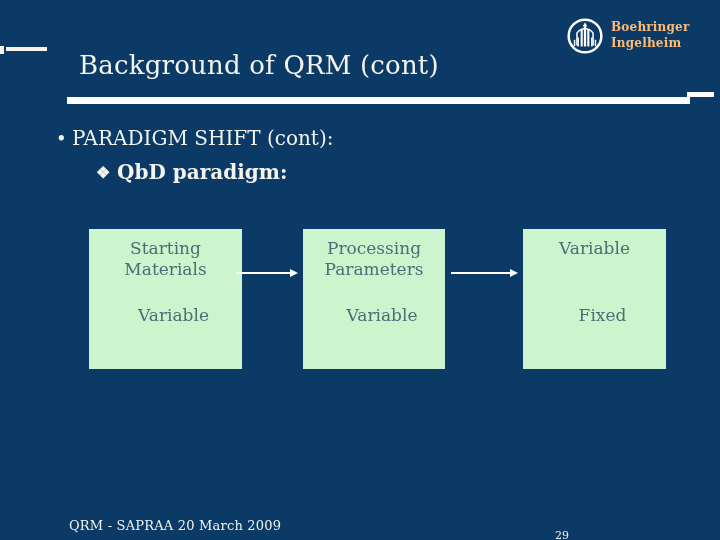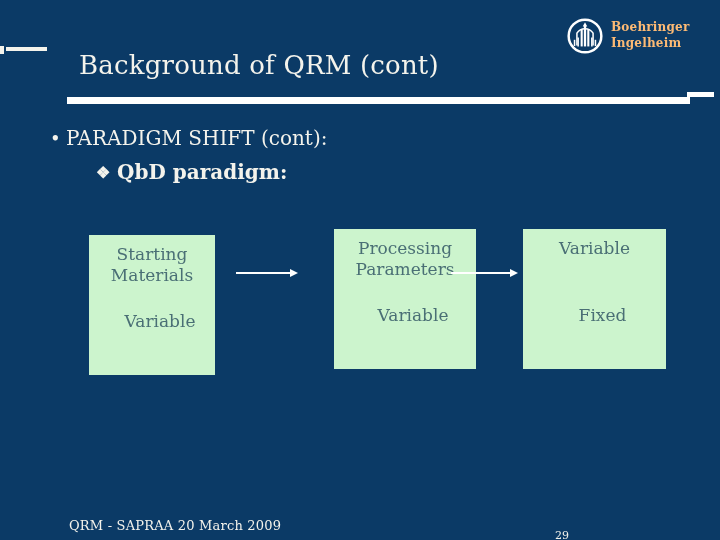--- a/index.html
+++ b/index.html
@@ -20,32 +20,32 @@
   }
   
   .rule-thick{position:absolute;left:67px;top:97px;width:623px;height:7px;background:#ffffff;}
   .rule-thin{position:absolute;left:687px;top:92px;width:27px;height:5px;background:#ffffff;}
   
   .logo{position:absolute;left:566px;top:17px;display:flex;align-items:flex-start;}
   .logo-emblem{width:38px;height:38px;flex:0 0 auto;}
   .logo-text{margin-left:7px;color:#fdba74;font-weight:bold;font-size:12px;line-height:16px;letter-spacing:0.2px;margin-top:2px;}
   
   .bullet{position:absolute;color:#f4f3ec;white-space:nowrap;}
-  .bullet.b1{left:50px;top:126px;font-size:20px;}
+  .bullet.b1{left:56px;top:126px;font-size:20px;}
   .bullet.b2{left:96px;top:160px;font-size:20px;font-weight:bold;}
   .bullet .marker{display:inline-block;}
   .bullet.b1 .marker{width:16px;font-size:18px;}
   .bullet.b2 .marker{width:21px;font-size:16px;position:relative;top:-1px;}
   
   .box{
     position:absolute;top:229px;height:140px;background:#ccf4cd;
     color:#4a6f75;text-align:center;font-size:17px;line-height:21px;
   }
-  .box1{left:89px;width:126px;margin-top:6px;}
-  .box2{left:303px;width:142px;margin-left:31px;}
+  .box1{left:89px;width:153px;}
+  .box2{left:303px;width:142px;}
   .box3{left:523px;width:143px;}
   .box-title{position:absolute;top:9px;left:0;right:0;padding:0 16px;}
   .box-state{position:absolute;top:76px;left:0;right:12px;padding-left:28px;}
   
   .arrow{position:absolute;top:272px;height:2px;background:#ffffff;}
   .arrow1{left:236px;width:55px;}
   .arrow2{left:451px;width:60px;}
   .arrow::after{
     content:"";position:absolute;right:-7px;top:-3px;
     border-left:8px solid #ffffff;border-top:4px solid transparent;border-bottom:4px solid transparent;

